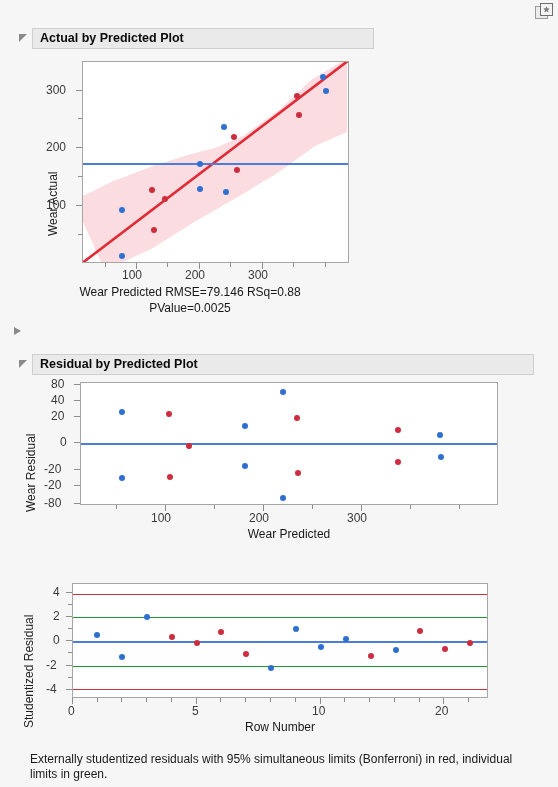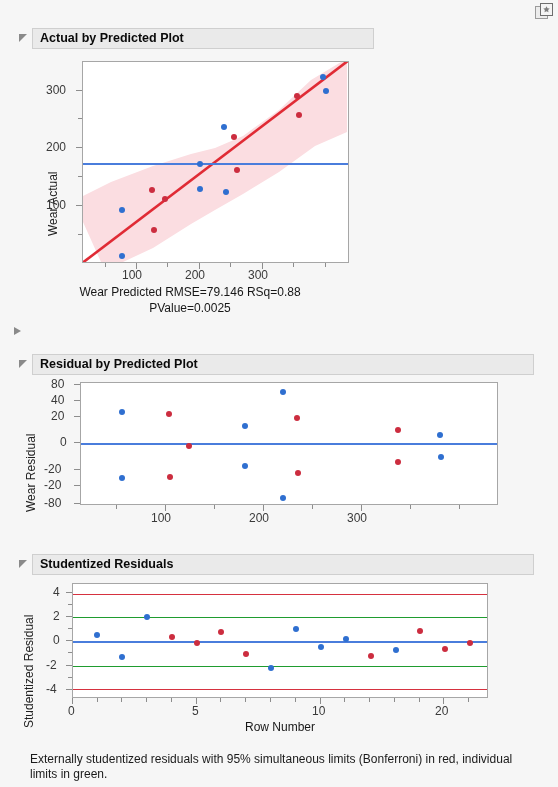--- a/index.html
+++ b/index.html
@@ -245,26 +245,23 @@
     <div class="ticktext" style="left:151px;top:139px;">100</div>
     <div class="tick" style="left:214px;top:133px;width:1px;height:4px;"></div>
     <div class="tick" style="left:263px;top:133px;width:1px;height:6px;"></div>
     <div class="ticktext" style="left:249px;top:139px;">200</div>
     <div class="tick" style="left:312px;top:133px;width:1px;height:4px;"></div>
     <div class="tick" style="left:361px;top:133px;width:1px;height:6px;"></div>
     <div class="ticktext" style="left:347px;top:139px;">300</div>
     <div class="tick" style="left:410px;top:133px;width:1px;height:4px;"></div>
     <div class="tick" style="left:459px;top:133px;width:1px;height:4px;"></div>
 
-  </div>
-
-  <div class="band-stud outline-row">
-    <span class="tri open"></span>
-    <span class="title-plate title-l2 plate-stretch" style="flex:1 1 auto;">Studentized Residuals</span>
-  </div>
+    <div class="capt" style="left:80px;top:155px;width:418px;">Wear Predicted</div>
+  </div>
+
 
   <div class="plotbox" style="left:0;top:576px;width:540px;height:170px;">
     <div class="axlabel ytitle" style="left:22px;top:152px;">Studentized Residual</div>
 
     <div class="frame" style="left:72px;top:7px;width:416px;height:115px;">
       <div class="hline red" style="left:0;top:10px;width:414px;"></div>
       <div class="hline green" style="left:0;top:33px;width:414px;"></div>
       <div class="hline blue" style="left:0;top:57px;width:414px;"></div>
       <div class="hline green" style="left:0;top:82px;width:414px;"></div>
       <div class="hline red" style="left:0;top:105px;width:414px;"></div>

